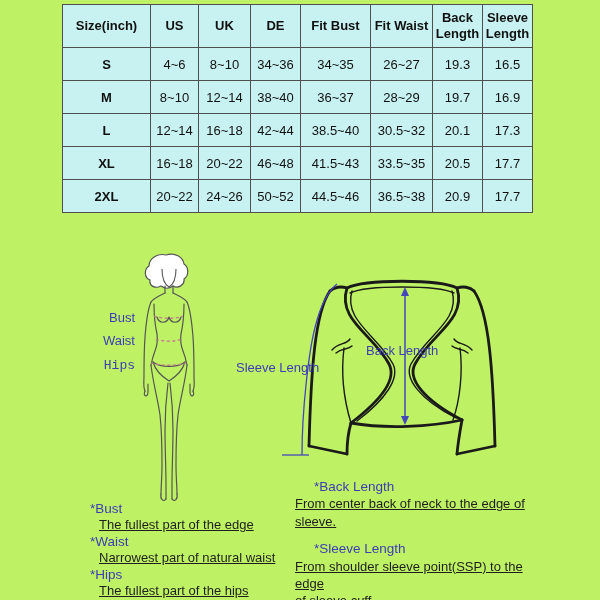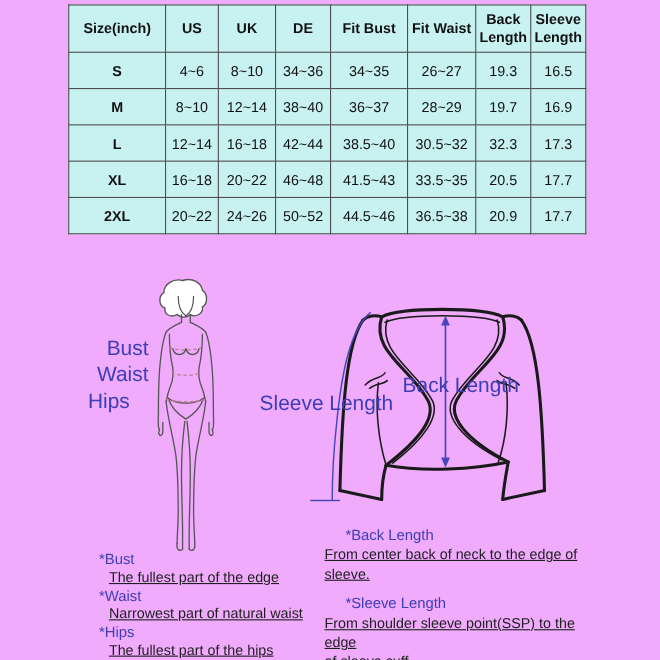--- a/index.html
+++ b/index.html
@@ -1,38 +1,38 @@
 <!DOCTYPE html>
 <html><head>
 <meta charset="utf-8">
 <style>
   html,body { margin:0; padding:0; background:#fff; }
   .canvas {
-    position:relative; width:600px; height:600px; background:#f0abfc;
+    position:relative; width:600px; height:600px; background:#bef264;
     font-family:"Liberation Sans", sans-serif; overflow:hidden;
   }
 
   
   table.size-table {
     position:absolute; left:62px; top:4px; width:470px;
     border-collapse:collapse; table-layout:fixed;
     background:#c8f2f1;
   }
   .size-table th, .size-table td {
     border:1px solid #4f4f4f; text-align:center; vertical-align:middle;
     color:#111; padding:0 2px; overflow:hidden;
   }
   .size-table thead th { font-weight:bold; font-size:13px; line-height:1.2; height:42px; }
   .size-table tbody td { font-size:13px; height:32px; }
   .size-table tbody td.rowhead { font-weight:bold; }
   .size-table tbody td.it { }
 
   
   .blue-label {
-    position:absolute; color:#3d3db4; font-size:19px; line-height:15px;
+    position:absolute; color:#3d3db4; font-size:13px; line-height:15px;
     white-space:nowrap;
   }
   .right-align { text-align:right; }
 
   
   .figure-svg { position:absolute; left:120px; top:253px; }
   .jacket-svg { position:absolute; left:220px; top:250px; }
 
   
   .notes-left  { position:absolute; left:90px;  top:501px; width:225px; }
@@ -92,21 +92,21 @@
         <td>19.7</td>
         <td>16.9</td>
       </tr>
       <tr>
         <td class="rowhead">L</td>
         <td class="it">12~14</td>
         <td class="it">16~18</td>
         <td class="it">42~44</td>
         <td>38.5~40</td>
         <td>30.5~32</td>
-        <td>32.3</td>
+        <td>20.1</td>
         <td>17.3</td>
       </tr>
       <tr>
         <td class="rowhead">XL</td>
         <td class="it">16~18</td>
         <td class="it">20~22</td>
         <td class="it">46~48</td>
         <td>41.5~43</td>
         <td>33.5~35</td>
         <td>20.5</td>
@@ -158,21 +158,21 @@
     </g>
     <g fill="none" stroke="#c27d8e" stroke-width="1.3" stroke-dasharray="3,2.5">
       <path d="M34,63 C42,66 56,66 63,63"></path>
       <path d="M36,86 C44,89 54,89 62,86"></path>
       <path d="M31,110 C40,113 58,113 66,110"></path>
     </g>
   </svg>
 
   <div class="blue-label right-align" style="left:93px;top:310px;width:42px;">Bust</div>
   <div class="blue-label right-align" style="left:88px;top:333px;width:47px;">Waist</div>
-  <div class="blue-label right-align" style="left:76px;top:358px;width:42px;">Hips</div>
+  <div class="blue-label right-align" style="left:93px;top:358px;width:42px;font-family:Liberation Mono, monospace;">Hips</div>
 
   <svg class="jacket-svg" width="300" height="220" viewBox="0 0 300 220">
     <g fill="none" stroke="#1a1a1a" stroke-width="2.8" stroke-linecap="round" stroke-linejoin="round">
 
       <path d="M127,38 C145,29 219,29 237,38"></path>
 
       <path d="M127,38 C121,36 114,37 110,41"></path>
       <path d="M237,38 C243,36 250,37 254,41"></path>
 
       <path d="M110,41 C95,62 91,120 89,196"></path>

